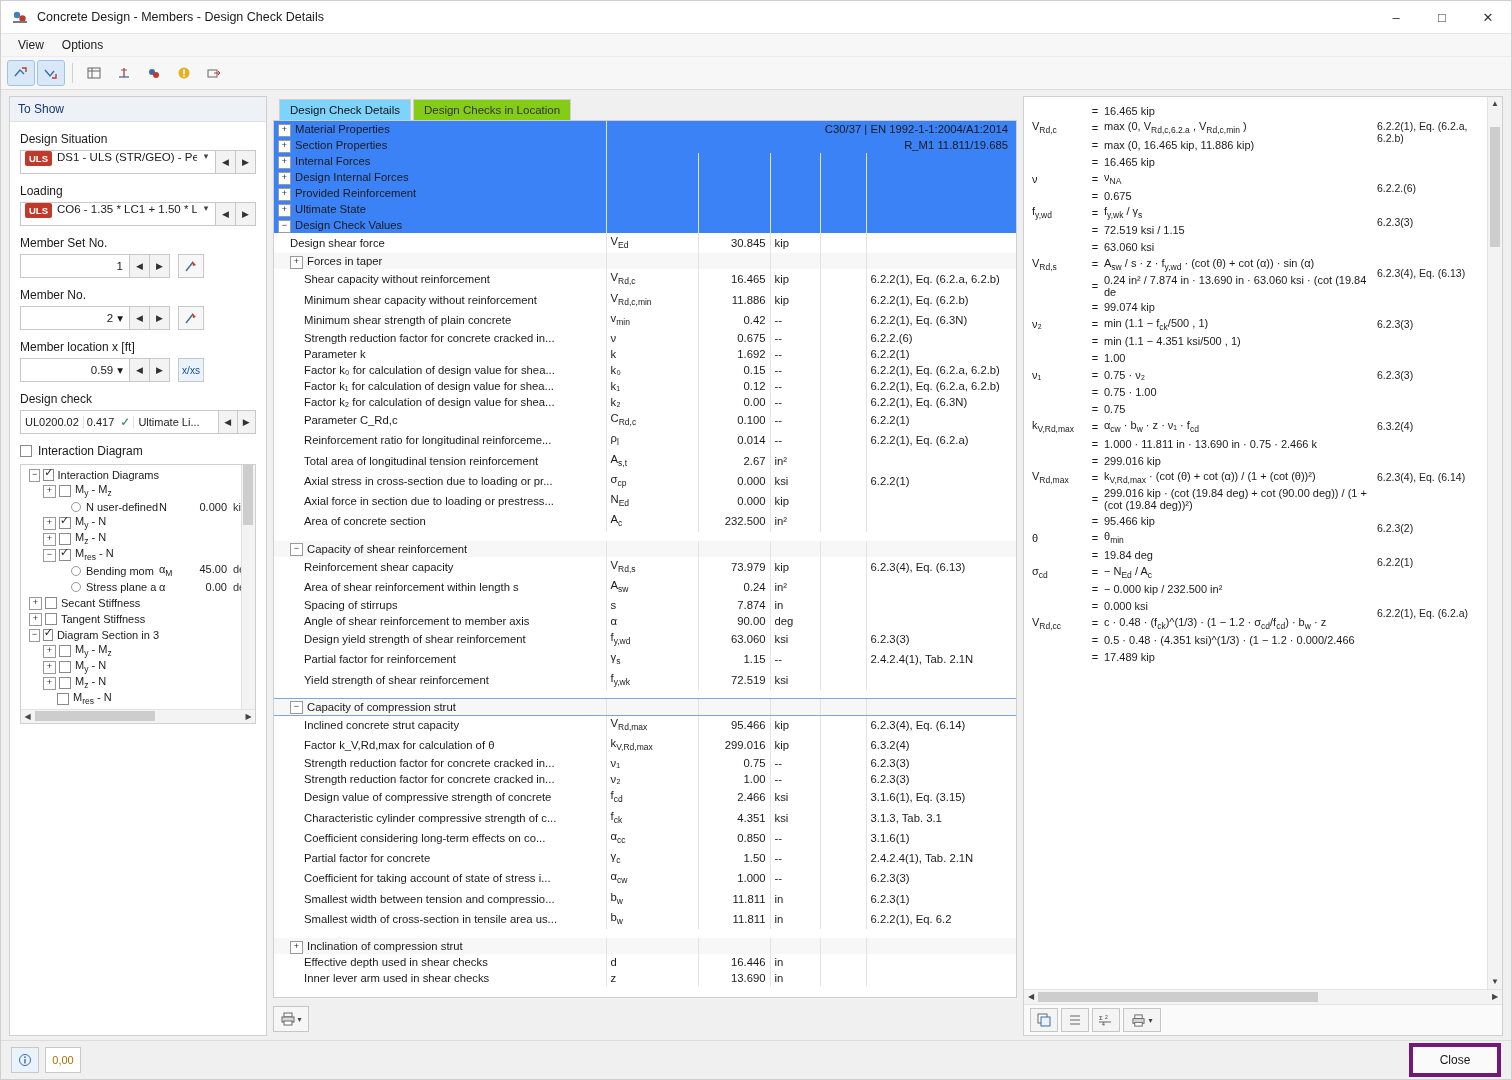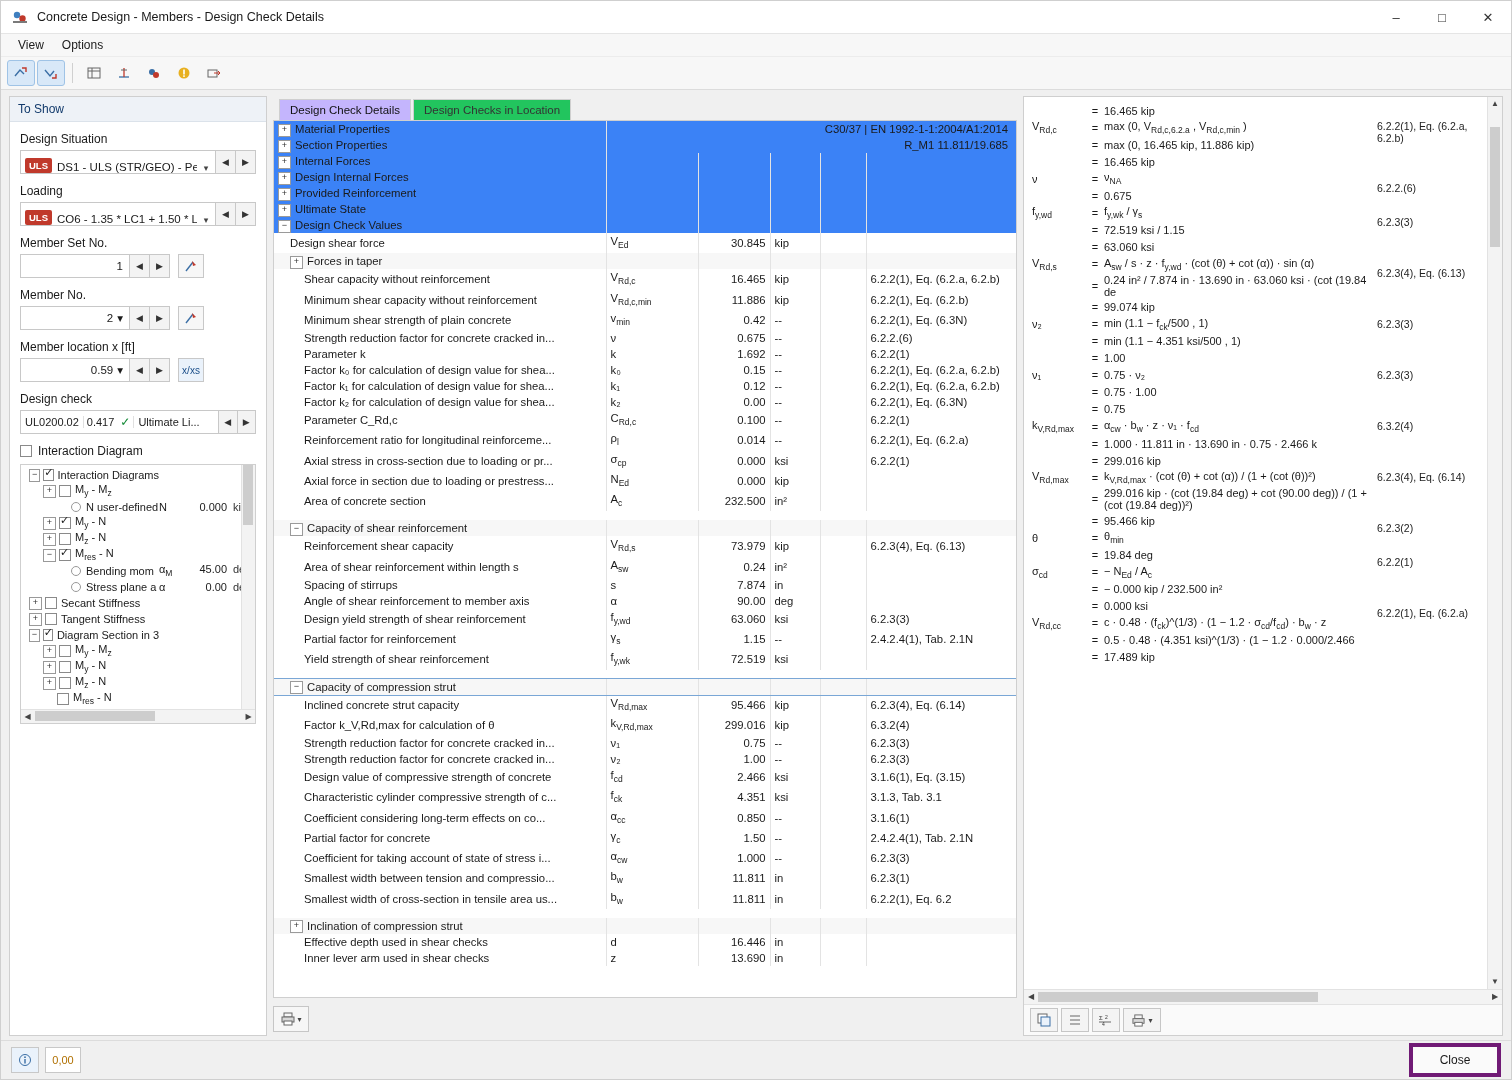--- a/index.html
+++ b/index.html
@@ -25,21 +25,21 @@
   .tbtn{width:26px;height:24px;display:flex;align-items:center;justify-content:center;border:1px solid transparent;border-radius:3px;}
   .tbtn.active{background:#d8e8f8;border-color:#9fc3e6;}
   .tbsep{width:1px;height:20px;background:#d0d0d0;margin:0 5px;}
   
   .body{flex:1;display:flex;padding:6px 8px 4px 8px;gap:6px;box-sizing:border-box;min-height:0;}
   
   .left{width:258px;background:#fff;border:1px solid #cfcfcf;display:flex;flex-direction:column;box-sizing:border-box;}
   .left-head{background:#eef2f7;padding:5px 8px;font-size:12px;color:#123a6b;border-bottom:1px solid #dbe2ea;}
   .left-body{padding:8px 10px;flex:1;overflow:hidden;}
   .grp-label{font-size:12px;margin:2px 0 4px 0;color:#1a1a1a;}
-  .combo{display:flex;align-items:flex-end;height:24px;border:1px solid #c8c8c8;background:#fff;box-sizing:border-box;}
+  .combo{display:flex;align-items:flex-start;height:24px;border:1px solid #c8c8c8;background:#fff;box-sizing:border-box;}
   .combo .badge{background:#c0392b;color:#fff;font-size:9.5px;font-weight:bold;padding:2px 4px;margin:0 5px 0 4px;border-radius:2px;}
   .combo .txt{flex:1;font-size:11.5px;overflow:hidden;white-space:nowrap;}
   .combo .caret{width:18px;text-align:center;font-size:9px;color:#444;}
   .spin{width:20px;height:24px;border:1px solid #c8c8c8;border-left:none;background:#f3f3f3;display:flex;align-items:center;justify-content:center;font-size:9px;color:#333;box-sizing:border-box;}
   .row{display:flex;align-items:center;margin-bottom:10px;}
   .numbox{width:110px;height:24px;border:1px solid #c8c8c8;background:#fff;box-sizing:border-box;text-align:right;padding-right:6px;line-height:22px;font-size:11.5px;}
   .numbox.withcaret{display:flex;align-items:center;}
   .numbox.withcaret span.v{flex:1;text-align:right;padding-right:4px;}
   .iconbtn{width:26px;height:24px;border:1px solid #c8c8c8;background:#f7f7f7;display:flex;align-items:center;justify-content:center;margin-left:8px;box-sizing:border-box;}
   .chk{display:flex;align-items:center;gap:6px;margin:6px 0;}
@@ -56,22 +56,22 @@
   .trow .exp{width:11px;height:11px;border:1px solid #999;font-size:9px;line-height:9px;text-align:center;color:#333;margin-right:3px;background:#fff;}
   .trow .exp.none{border:none;background:none;}
   .tcols{display:flex;width:100%;}
   .tname{flex:1;overflow:hidden;}
   .tsym{width:24px;text-align:left;}
   .tval{width:44px;text-align:right;padding-right:6px;}
   .tunit{width:22px;text-align:left;color:#333;}
   
   .center{flex:1;display:flex;flex-direction:column;min-width:0;}
   .tabs{display:flex;align-items:flex-end;height:24px;padding-left:6px;}
-  .tab{border:1px solid #cfcfcf;border-bottom:none;background:#22c55e;padding:4px 10px;font-size:11.5px;margin-right:2px;color:#333;}
-  .tab.active{background:#c4b5fd;color:#111;}
+  .tab{border:1px solid #cfcfcf;border-bottom:none;background:#84cc16;padding:4px 10px;font-size:11.5px;margin-right:2px;color:#333;}
+  .tab.active{background:#7dd3fc;color:#111;}
   .grid-wrap{flex:1;border:1px solid #cfcfcf;background:#fff;overflow:hidden;position:relative;box-sizing:border-box;}
   table.grid{width:100%;border-collapse:collapse;table-layout:fixed;font-size:11.3px;}
   table.grid td{padding:0 4px;height:16px;line-height:16px;vertical-align:middle;white-space:nowrap;overflow:hidden;text-overflow:ellipsis;}
   tr.section td{background:#3b82f6;font-weight:normal;}
   tr.grp td{background:#f7f7f7;}
   .colsep{border-left:1px solid #e3e3e3;}
   .c-name{width:auto;}
   .c-sym{width:92px;}
   .c-val{width:72px;text-align:right;}
   .c-unit{width:50px;}
@@ -628,20 +628,28 @@
               </tr>
               <tr class="">
                 <td class="indent2"><span>Reinforcement ratio for longitudinal reinforceme...</span></td>
                 <td class="colsep">ρ<span class="sub">l</span></td>
                 <td class="c-val colsep">0.014</td>
                 <td class="colsep">--</td>
                 <td class="c-cmp colsep"></td>
                 <td class="colsep">6.2.2(1), Eq. (6.2.a)</td>
               </tr>
               <tr class="">
+                <td class="indent2"><span>Total area of longitudinal tension reinforcement</span></td>
+                <td class="colsep">A<span class="sub">s,t</span></td>
+                <td class="c-val colsep">2.67</td>
+                <td class="colsep">in²</td>
+                <td class="c-cmp colsep"></td>
+                <td class="colsep"></td>
+              </tr>
+              <tr class="">
                 <td class="indent2"><span>Axial stress in cross-section due to loading or pr...</span></td>
                 <td class="colsep">σ<span class="sub">cp</span></td>
                 <td class="c-val colsep">0.000</td>
                 <td class="colsep">ksi</td>
                 <td class="c-cmp colsep"></td>
                 <td class="colsep">6.2.2(1)</td>
               </tr>
               <tr class="">
                 <td class="indent2"><span>Axial force in section due to loading or prestress...</span></td>
                 <td class="colsep">N<span class="sub">Ed</span></td>

